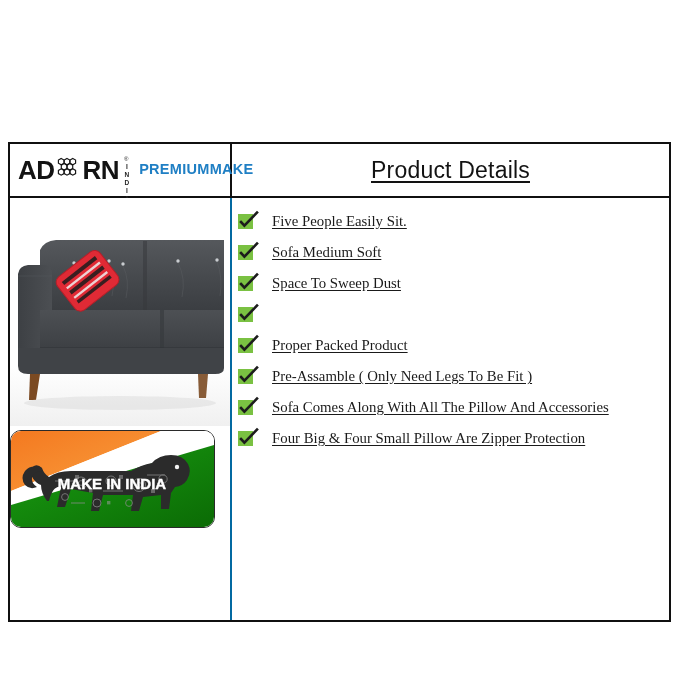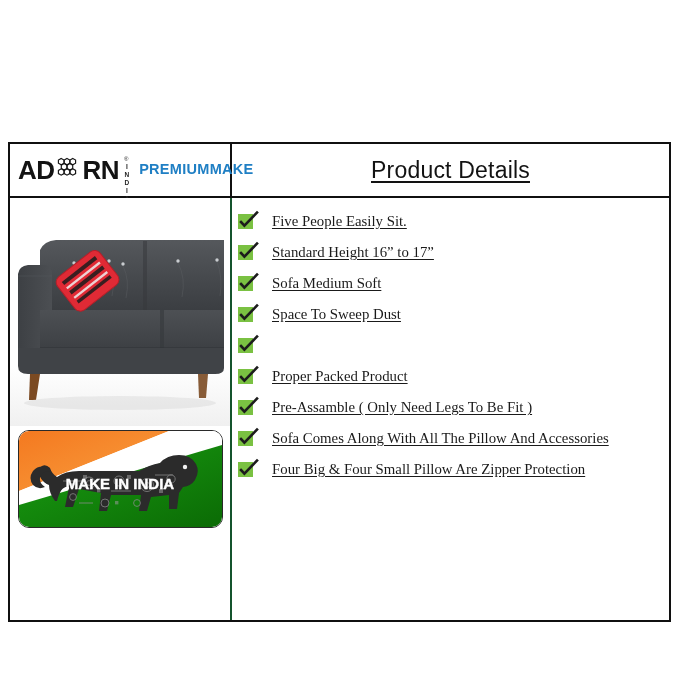--- a/index.html
+++ b/index.html
@@ -128,25 +128,24 @@
 
   
   .body-row {
     display: flex;
     flex: 1 1 auto;
     min-height: 0;
   }
   .media-col {
     width: 222px;
     flex: 0 0 222px;
-    border-right: 2px solid #14532d;
+    border-right: 2px solid #0369a1;
     box-sizing: border-box;
     display: flex;
     flex-direction: column;
-    align-items: center;
     background: #ffffff;
   }
   .features-col {
     flex: 1 1 auto;
     padding: 14px 0 0 6px;
     box-sizing: border-box;
   }
 
   
   .sofa-photo {
@@ -387,29 +386,20 @@
       <div class="feature-item">
         <span class="check-box">
           <svg width="21" height="21" viewBox="0 0 21 21">
             <rect x="0" y="3" width="15" height="15" fill="#7ac142"></rect>
             <path d="M3,11 L6.4,14.6 L19,1.6" fill="none" stroke="#1c1c1c" stroke-width="2.6" stroke-linecap="square"></path>
           </svg>
         </span>
         <span class="feature-text">Five People Easily Sit.</span>
       </div>
 
-      <div class="feature-item">
-        <span class="check-box">
-          <svg width="21" height="21" viewBox="0 0 21 21">
-            <rect x="0" y="3" width="15" height="15" fill="#7ac142"></rect>
-            <path d="M3,11 L6.4,14.6 L19,1.6" fill="none" stroke="#1c1c1c" stroke-width="2.6" stroke-linecap="square"></path>
-          </svg>
-        </span>
-        <span class="feature-text">Standard Height 16” to 17”</span>
-      </div>
 
       <div class="feature-item">
         <span class="check-box">
           <svg width="21" height="21" viewBox="0 0 21 21">
             <rect x="0" y="3" width="15" height="15" fill="#7ac142"></rect>
             <path d="M3,11 L6.4,14.6 L19,1.6" fill="none" stroke="#1c1c1c" stroke-width="2.6" stroke-linecap="square"></path>
           </svg>
         </span>
         <span class="feature-text">Sofa Medium Soft</span>
       </div>

